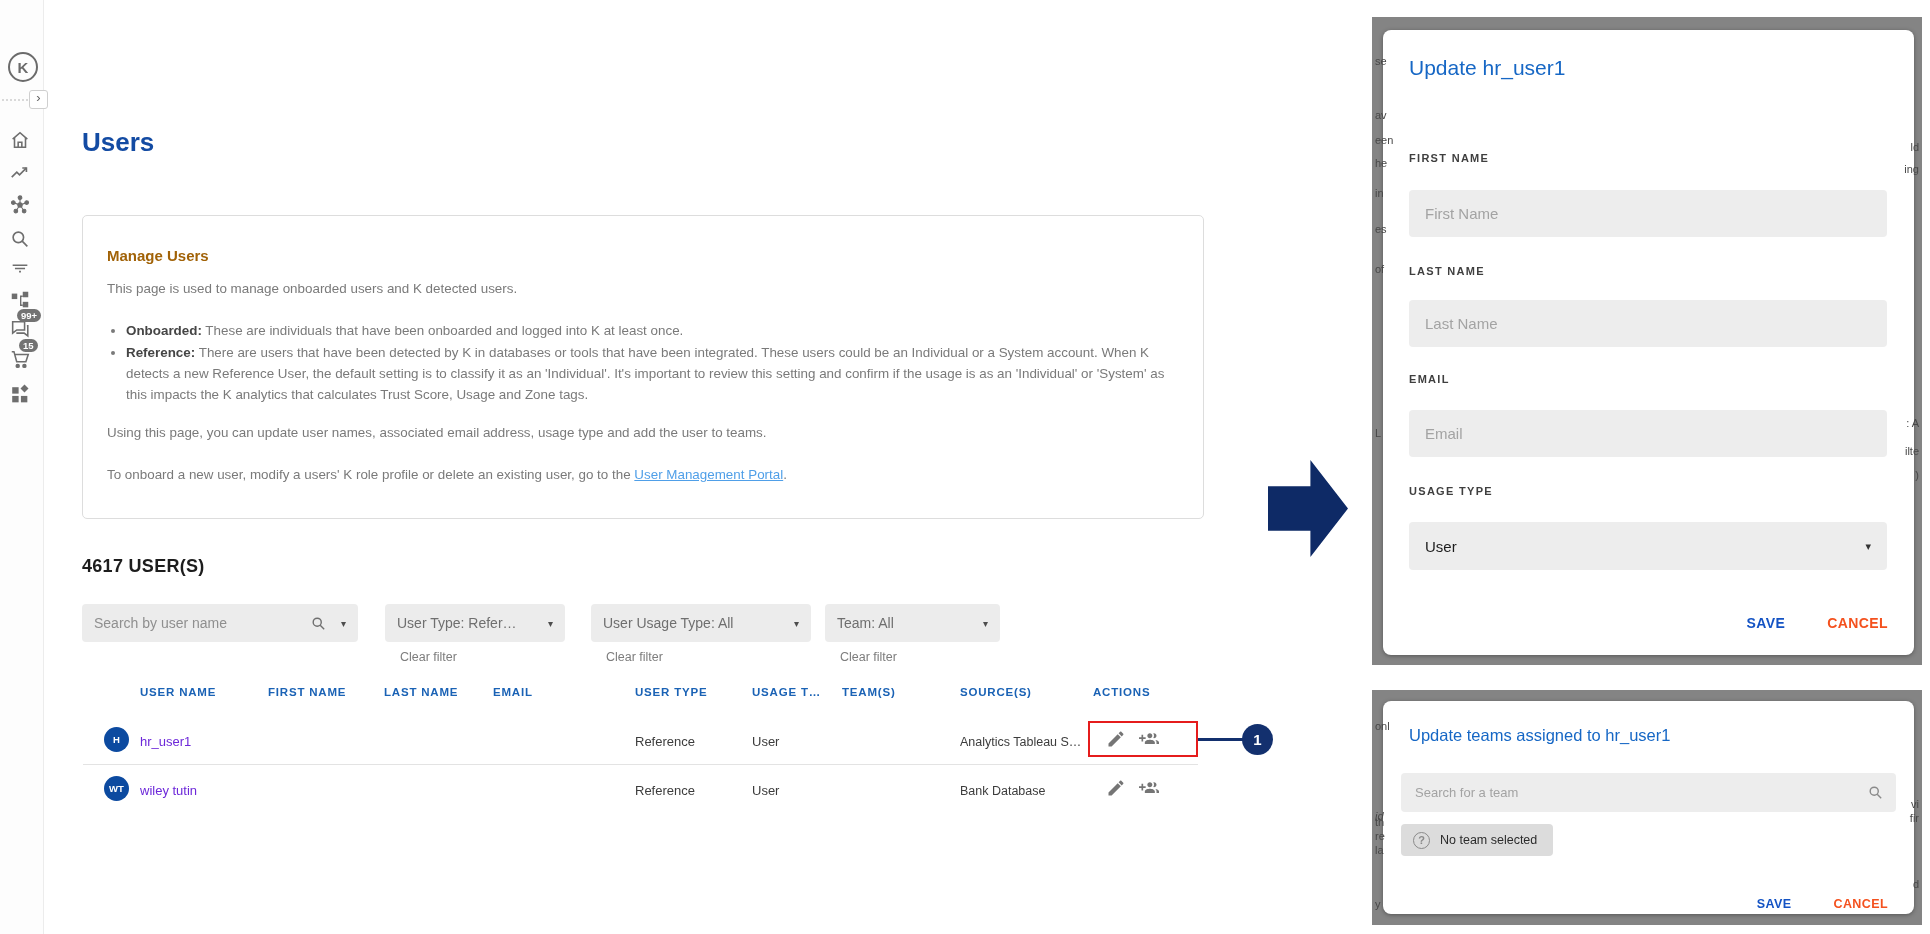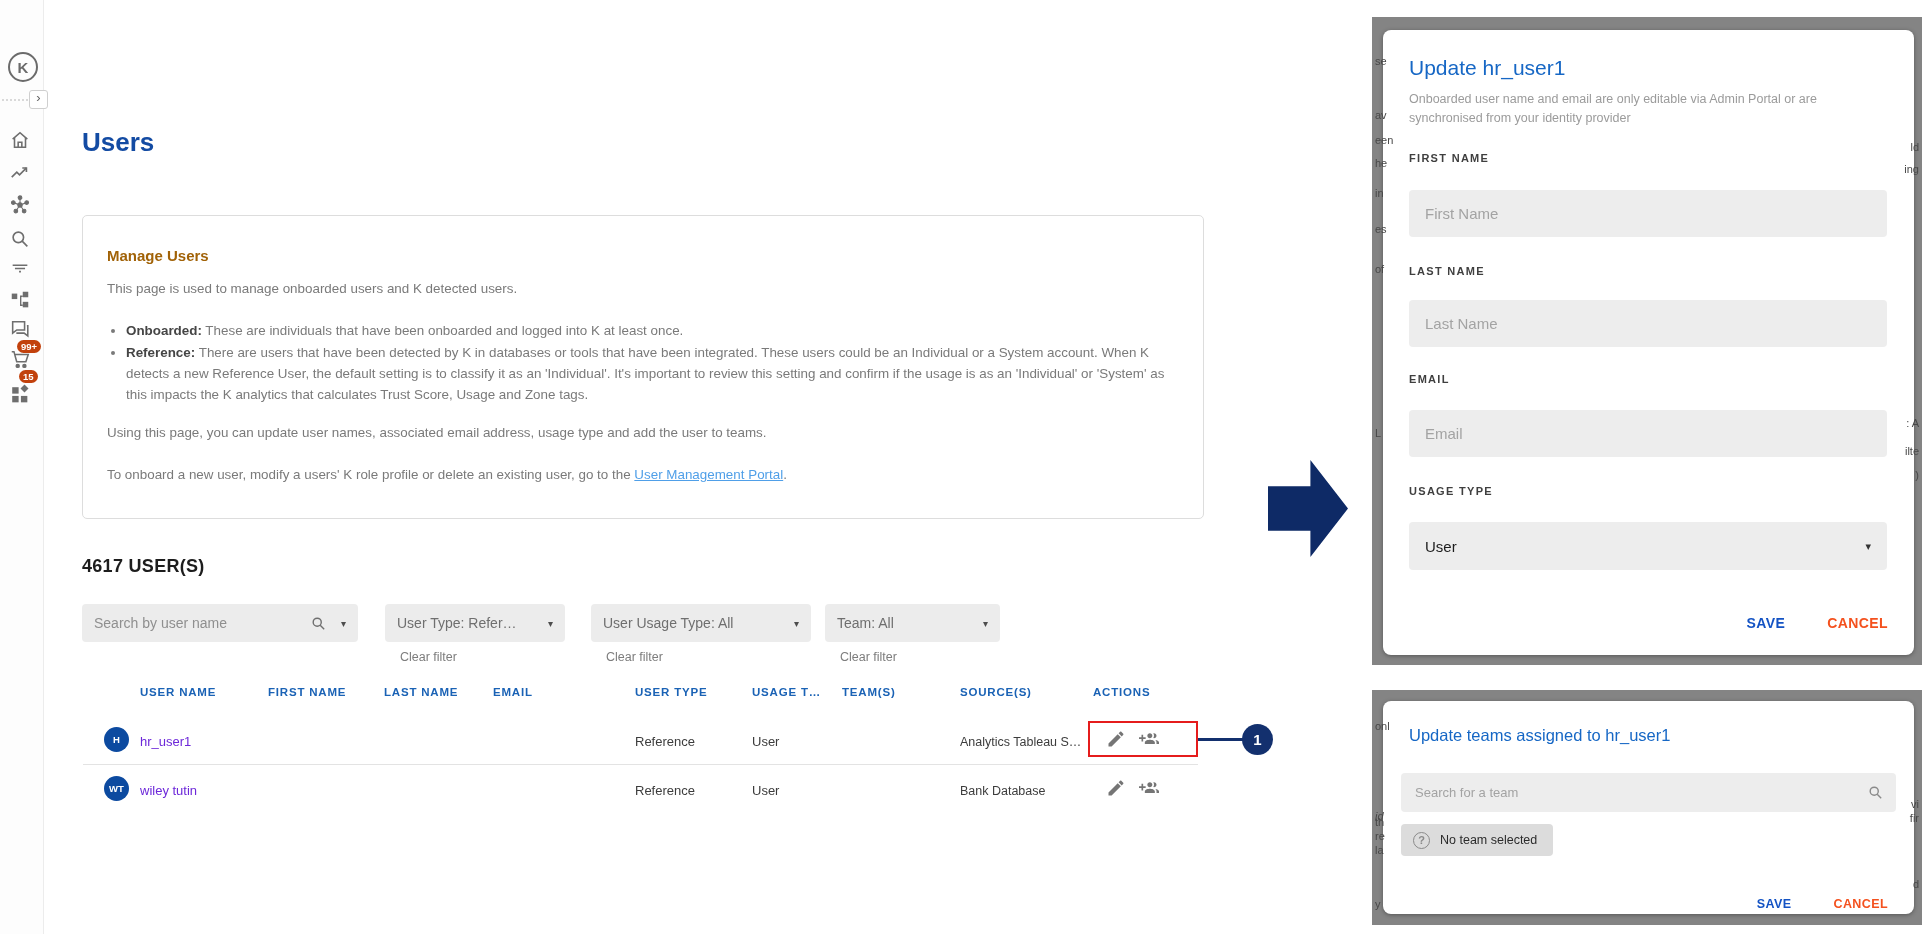--- a/index.html
+++ b/index.html
@@ -7,21 +7,21 @@
 
   
   .sidebar{position:absolute;left:0;top:0;width:43px;height:934px;background:#fdfdfd;border-right:1px solid #ececec;}
   .logo{position:absolute;left:8px;top:52px;width:26px;height:26px;border:2px solid #6b6b6b;border-radius:50%;
         color:#6b6b6b;font-weight:700;font-size:15px;display:flex;align-items:center;justify-content:center;}
   .dots{position:absolute;left:2px;top:99px;width:26px;border-top:2px dotted #d9d9d9;}
   .expander{position:absolute;left:29px;top:90px;width:17px;height:17px;background:#fff;border:1px solid #cfcfcf;border-radius:3px;
             color:#5f5f5f;font-size:13px;line-height:14px;text-align:center;cursor:pointer;}
   .nav-ic{position:absolute;left:9px;width:22px;height:22px;color:#6e6e6e;}
   .nav-ic svg{width:22px;height:22px;display:block;}
-  .badge{position:absolute;background:#c2410c;color:#fff;font-size:9.5px;font-weight:700;border-radius:9px;padding:1px 4px;line-height:11px;margin-top:31px;}
+  .badge{position:absolute;background:#737373;color:#fff;font-size:9.5px;font-weight:700;border-radius:9px;padding:1px 4px;line-height:11px;}
 
   
   .page-title{position:absolute;left:82px;top:110px;font-size:26px;font-weight:700;color:#134ba3;}
   .info-card{position:absolute;left:82px;top:215px;width:1122px;height:304px;border:1px solid #ddd;border-radius:5px;
              box-sizing:border-box;padding:19px 24px;background:#fff;}
   .info-card h3{margin:12px 0 15px 0;font-size:15px;font-weight:700;color:#a16207;}
   .info-card p{margin:0 0 22px 0;font-size:13.4px;line-height:1.5;color:#7a7a7a;}
   .info-card p.tight{margin-bottom:14px;}
   .info-card ul{margin:0 0 17px 0;padding-left:19px;color:#8a8a8a;}
   .info-card li{font-size:13.4px;line-height:1.56;color:#7a7a7a;margin-bottom:1px;}
@@ -261,21 +261,20 @@
 
   <div class="anno-box"></div>
   <div class="anno-line"></div>
   <div class="anno-dot">1</div>
 
   <div class="big-arrow"></div>
 
   <div class="shot shot1">
     <div class="modal modal1">
       <div class="m-title">Update hr_user1</div>
-      <div class="m-sub">Onboarded user name and email are only editable via Admin Portal or are synchronised from your identity provider</div>
 
       <div class="m-label" style="top:122px">FIRST NAME</div>
       <input class="m-input" style="top: 160px;" placeholder="First Name">
 
       <div class="m-label" style="top:235px">LAST NAME</div>
       <input class="m-input" style="top: 270px;" placeholder="Last Name">
 
       <div class="m-label" style="top:343px">EMAIL</div>
       <input class="m-input" style="top: 380px;" placeholder="Email">
 

